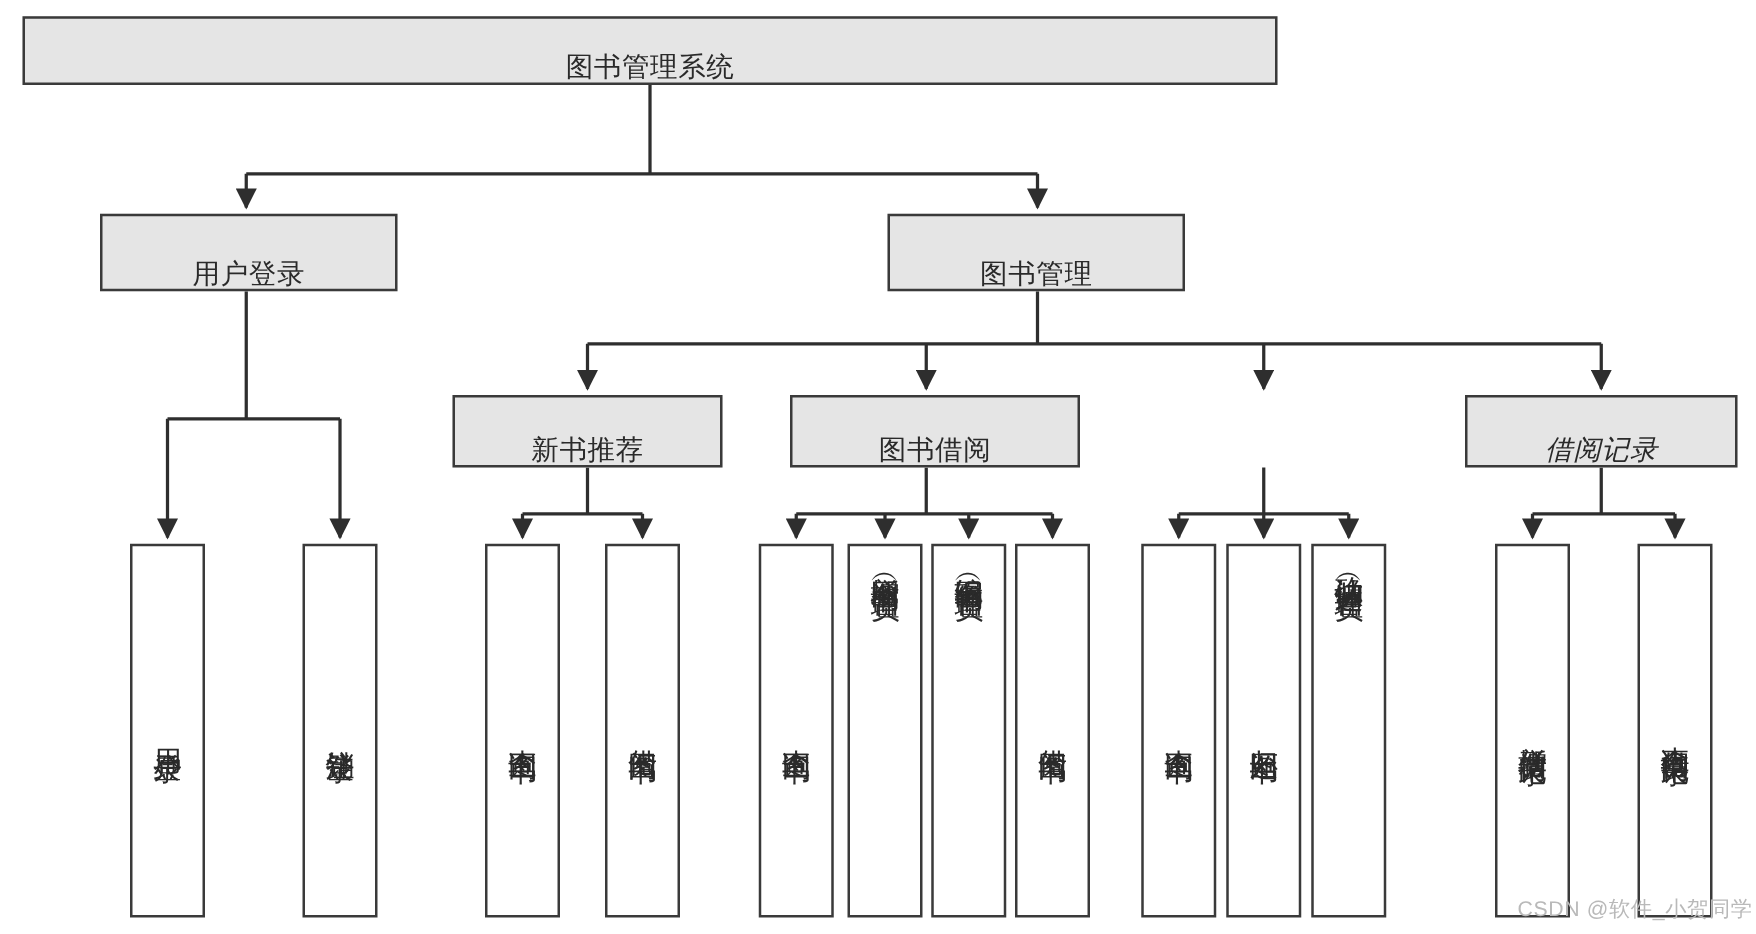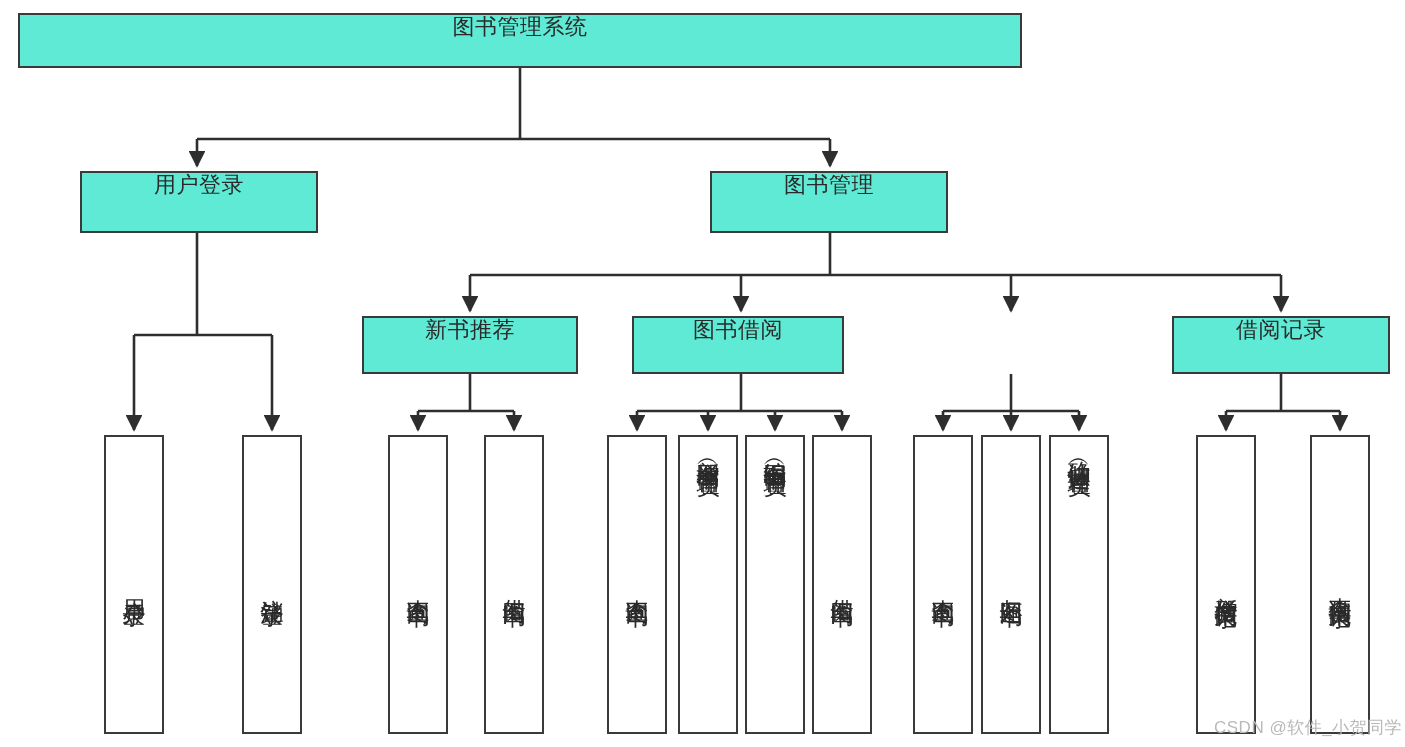--- a/index.html
+++ b/index.html
@@ -20,23 +20,23 @@
     left: 0;
     top: 0;
     width: 1405px;
     height: 747px;
     pointer-events: none;
   }
   .node {
     position: absolute;
     box-sizing: border-box;
     border: 2px solid #3a3a3a;
-    background: #5eead4;
+    background: #e5e5e5;
     display: flex;
-    align-items: flex-start;
+    align-items: flex-end;
     justify-content: center;
     color: #1b1b1b;
   }
   .node-label {
     font-size: 22px;
     line-height: 1.1;
     letter-spacing: 0.5px;
     white-space: nowrap;
     color: #2a2a2a;
   }
@@ -133,24 +133,24 @@
   <div class="node" id="l2-0" style="left: 80px; top: 171px; width: 238px; height: 62px;">
     <span class="node-label">用户登录</span>
   </div>
   <div class="node" id="l2-1" style="left: 710px; top: 171px; width: 238px; height: 62px;">
     <span class="node-label">图书管理</span>
   </div>
 
   <div class="node" id="l3-0" style="left: 362px; top: 316px; width: 216px; height: 58px;">
     <span class="node-label">新书推荐</span>
   </div>
-  <div class="node" id="l3-1" style="left: 632px; top: 316px; width: 212px; height: 58px;">
+  <div class="node" id="l3-1" style="left: 632px; top: 316px; width: 232px; height: 58px;">
     <span class="node-label">图书借阅</span>
   </div>
-  <div class="node" id="l3-3" style="left: 1172px; top: 316px; width: 218px; height: 58px;">
+  <div class="node" id="l3-3" style="left: 1172px; top: 316px; width: 218px; height: 58px; font-style: italic;">
     <span class="node-label">借阅记录</span>
   </div>
 
   <div class="leaf center" id="lf-0" style="left: 104px; top: 435px; width: 60px; height: 299px;">
     <span class="leaf-label">用户登录</span>
   </div>
   <div class="leaf center" id="lf-1" style="left: 242px; top: 435px; width: 60px; height: 299px;">
     <span class="leaf-label">注销登录</span>
   </div>
   <div class="leaf center" id="lf-2" style="left: 388px; top: 435px; width: 60px; height: 299px;">

